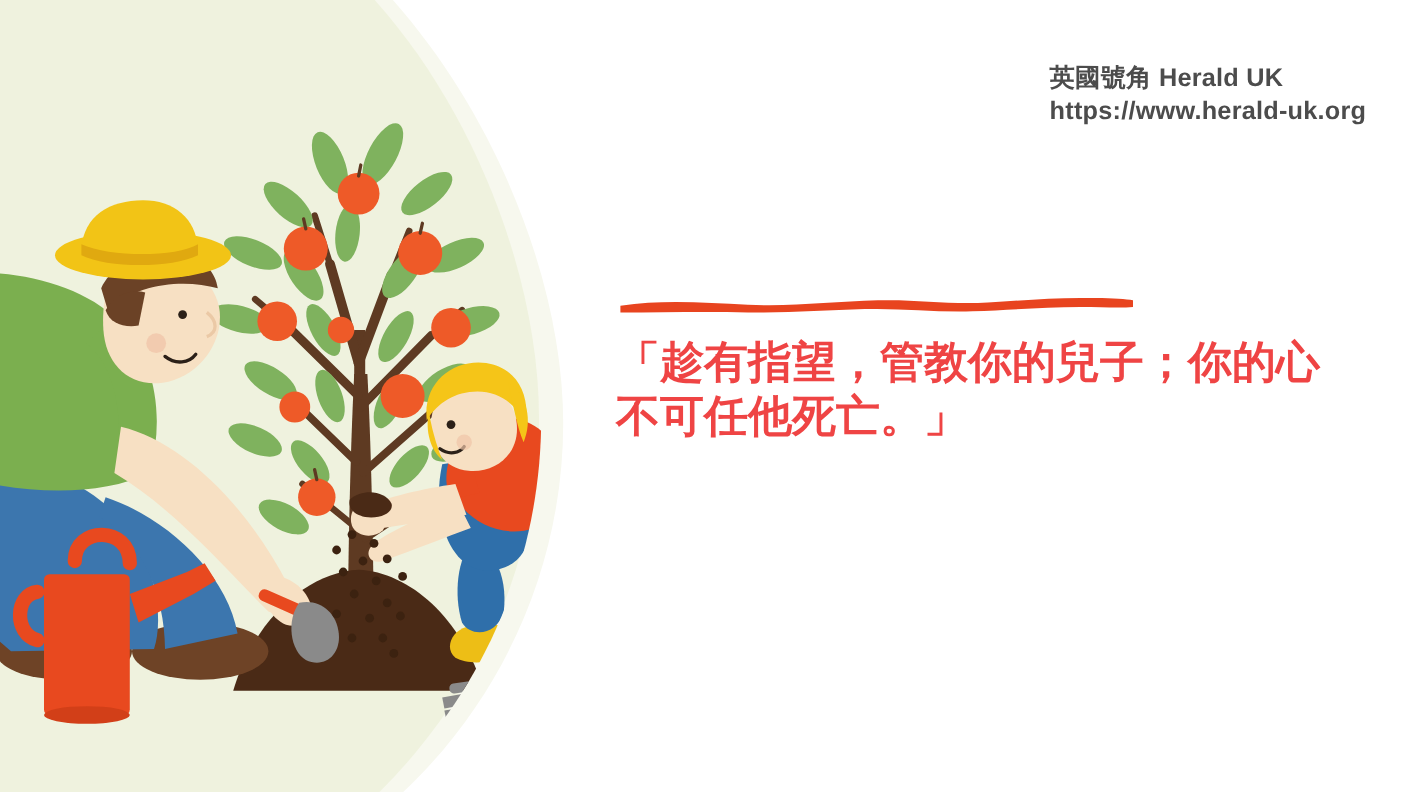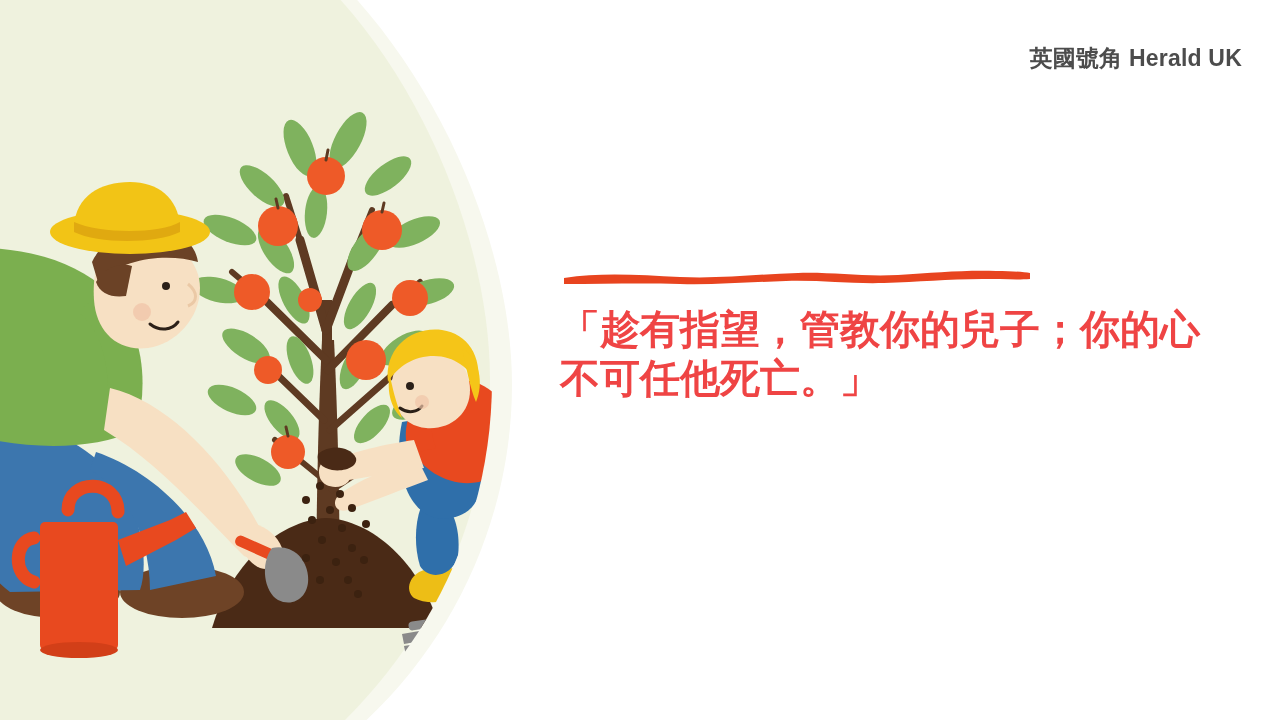--- a/index.html
+++ b/index.html
@@ -11,21 +11,21 @@
   .slide{position:relative;width:1280px;height:720px;background:#ffffff;overflow:hidden;}
 
   
   .illus{
     position:absolute;left:0;top:0;width:520px;height:720px;overflow:hidden;
   }
   .illus svg{display:block;}
 
   
   .header{
-    position:absolute;right:38px;top:44px;text-align:left;
+    position:absolute;right:38px;top:56px;text-align:left;
     color:#4c4c4c;line-height:1.30;
   }
   .header .line1{font-size:23px;font-weight:700;letter-spacing:.2px;}
   .header .line2{font-size:23px;font-weight:700;letter-spacing:.2px;}
 
   
   .textcol{
     position:absolute;left:540px;top:246px;width:700px;
   }
   .intro{
@@ -227,20 +227,21 @@
           <path d="M404 646 L452 638 L454 648 L406 656 Z"></path>
           <path d="M408 658 L456 650 L458 660 L410 668 Z"></path>
         </g>
 
       </g>
     </svg>
   </div>
 
   <div class="header">
     <div class="line1">英國號角 Herald UK</div>
+    <div class="line2">https://www.herald-uk.org</div>
   </div>
 
   <div class="textcol">
 
 
     <div class="divider-wrap">
       <svg width="470" height="22" viewBox="0 0 470 22" xmlns="http://www.w3.org/2000/svg">
         <path d="M2 12 C40 6 78 9 118 11 C158 13 196 8 236 7 C272 6 300 11 336 9 C372 7 400 4 434 5 C450 5 462 6 468 7 L468 13 C456 14 440 13 420 13 C386 13 356 16 322 17 C288 18 258 14 224 15 C188 16 152 19 118 18 C80 17 40 18 2 18 Z" fill="#E8441F"></path>
       </svg>
     </div>

